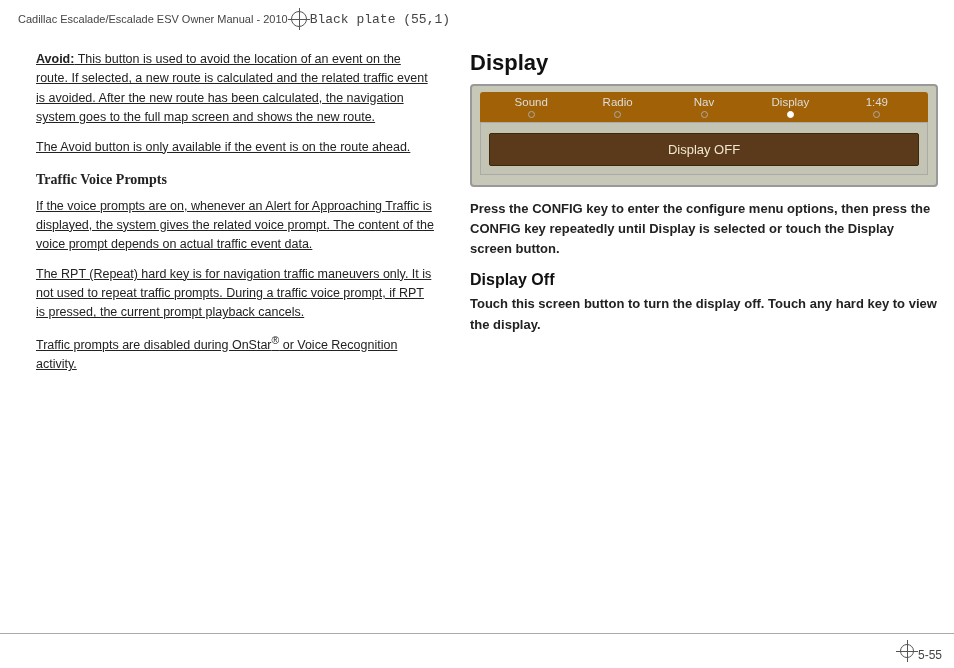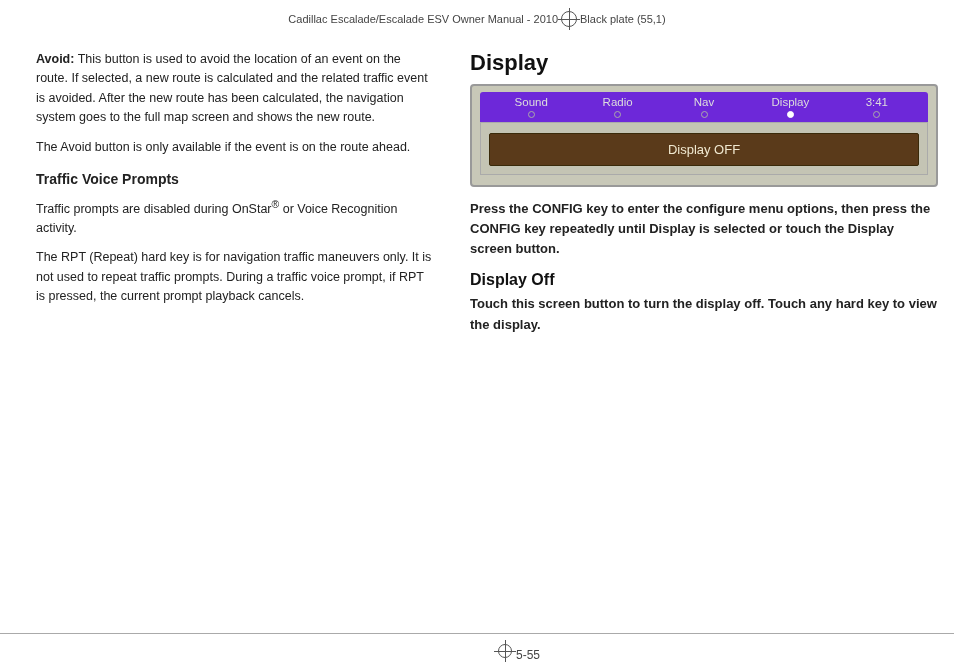--- a/index.html
+++ b/index.html
@@ -11,21 +11,21 @@
       font-family: Arial, Helvetica, sans-serif;
       font-size: 13px;
       color: #222;
       position: relative;
       overflow: hidden;
     }
 
     
     .header {
       display: flex;
-      justify-content: center;
+      justify-content: flex-start;
       align-items: center;
       padding: 8px 18px 4px 18px;
       border-bottom: none;
       font-size: 11px;
       color: #444;
     }
     .header-left { font-size: 11px; }
     .header-center {
       display: flex;
       flex-direction: column;
@@ -43,49 +43,51 @@
     .header-crosshair::before { width: 1px; height: 22px; left: 50%; top: 0; }
     .header-crosshair::after { width: 22px; height: 1px; top: 50%; left: 0; }
     .header-circle {
       width: 16px; height: 16px;
       border: 1px solid #555;
       border-radius: 50%;
       position: absolute;
       left: 50%; top: 50%;
       transform: translate(-50%, -50%);
     }
-    .header-right { font-size: 11px; }
+    .header-right { font-size: 13px; font-family: Liberation Mono, monospace; }
 
     
     .main-content {
       display: flex;
       padding: 16px 0 0 0;
       height: calc(100% - 50px);
     }
 
     
     .left-col {
       width: 460px;
       padding: 0 24px 0 36px;
       font-size: 12.5px;
       line-height: 1.55;
     }
 
     .avoid-para {
       margin-bottom: 10px;
+      text-decoration: underline;
     }
     .avoid-para .avoid-label {
       font-weight: bold;
     }
 
     .section-heading {
       font-size: 14px;
       font-weight: bold;
       margin-bottom: 6px;
       margin-top: 12px;
+      font-family: Liberation Serif, serif;
     }
 
     
     .right-col {
       width: 494px;
       padding: 0 16px 0 10px;
     }
 
     .display-title {
       font-size: 22px;
@@ -101,21 +103,21 @@
       border: 2px solid #999;
       border-radius: 4px;
       padding: 6px 8px 10px 8px;
       margin-bottom: 12px;
     }
 
     
     .nav-bar {
       display: flex;
       align-items: flex-end;
-      background: #6d28d9;
+      background: #a16207;
       border-radius: 3px 3px 0 0;
       padding: 4px 8px;
       margin-bottom: 0;
       gap: 0;
     }
     .nav-item {
       display: flex;
       flex-direction: column;
       align-items: center;
       flex: 1;
@@ -176,23 +178,23 @@
       color: #111;
       margin-bottom: 5px;
     }
 
     
     .footer {
       position: absolute;
       bottom: 0;
       left: 0; right: 0;
       display: flex;
-      justify-content: center;
+      justify-content: flex-end;
       align-items: flex-end;
-      padding: 6px 18px;
+      padding: 6px 12px;
       border-top: 1px solid #aaa;
     }
     .footer-left {
       display: flex;
       flex-direction: column;
       align-items: center;
     }
     .footer-crosshair {
       width: 22px; height: 22px;
       position: relative;
@@ -236,24 +238,25 @@
   <div class="left-col">
 
     <div class="avoid-para">
       <span class="avoid-label">Avoid:</span><span> This button is used to avoid the location of an event on the route. If selected, a new route is calculated and the related traffic event is avoided. After the new route has been calculated, the navigation system goes to the full map screen and shows the new route.</span>
     </div>
 
     <div class="avoid-para">The Avoid button is only available if the event is on the route ahead.</div>
 
     <div class="section-heading">Traffic Voice Prompts</div>
 
+    <div class="avoid-para">If the voice prompts are on, whenever an Alert for Approaching Traffic is displayed, the system gives the related voice prompt. The content of the voice prompt depends on actual traffic event data.</div>
+    <div class="avoid-para">The RPT (Repeat) hard key is for navigation traffic maneuvers only. It is not used to repeat traffic prompts. During a traffic voice prompt, if RPT is pressed, the current prompt playback cancels.</div>
     <div class="avoid-para">
       Traffic prompts are disabled during OnStar<sup>®</sup> or Voice Recognition activity.
     </div>
-    <div class="avoid-para">The RPT (Repeat) hard key is for navigation traffic maneuvers only. It is not used to repeat traffic prompts. During a traffic voice prompt, if RPT is pressed, the current prompt playback cancels.</div>
 
   </div>
 
   <div class="right-col">
 
     <div class="display-title">Display</div>
 
     <div class="screen-box">
 
       <div class="nav-bar">
@@ -267,21 +270,21 @@
         </div>
         <div class="nav-item">
           <span class="nav-item-label">Nav</span>
           <div class="nav-dot"></div>
         </div>
         <div class="nav-item active">
           <span class="nav-item-label">Display</span>
           <div class="nav-dot filled"></div>
         </div>
         <div class="nav-item">
-          <span class="nav-item-label">3:41</span>
+          <span class="nav-item-label">1:49</span>
           <div class="nav-dot"></div>
         </div>
       </div>
 
       <div class="screen-inner">
         <div class="menu-button">Display OFF</div>
       </div>
     </div>
 
     <div class="display-body-text">Press the CONFIG key to enter the configure menu options, then press the CONFIG key repeatedly until Display is selected or touch the Display screen button.</div>

